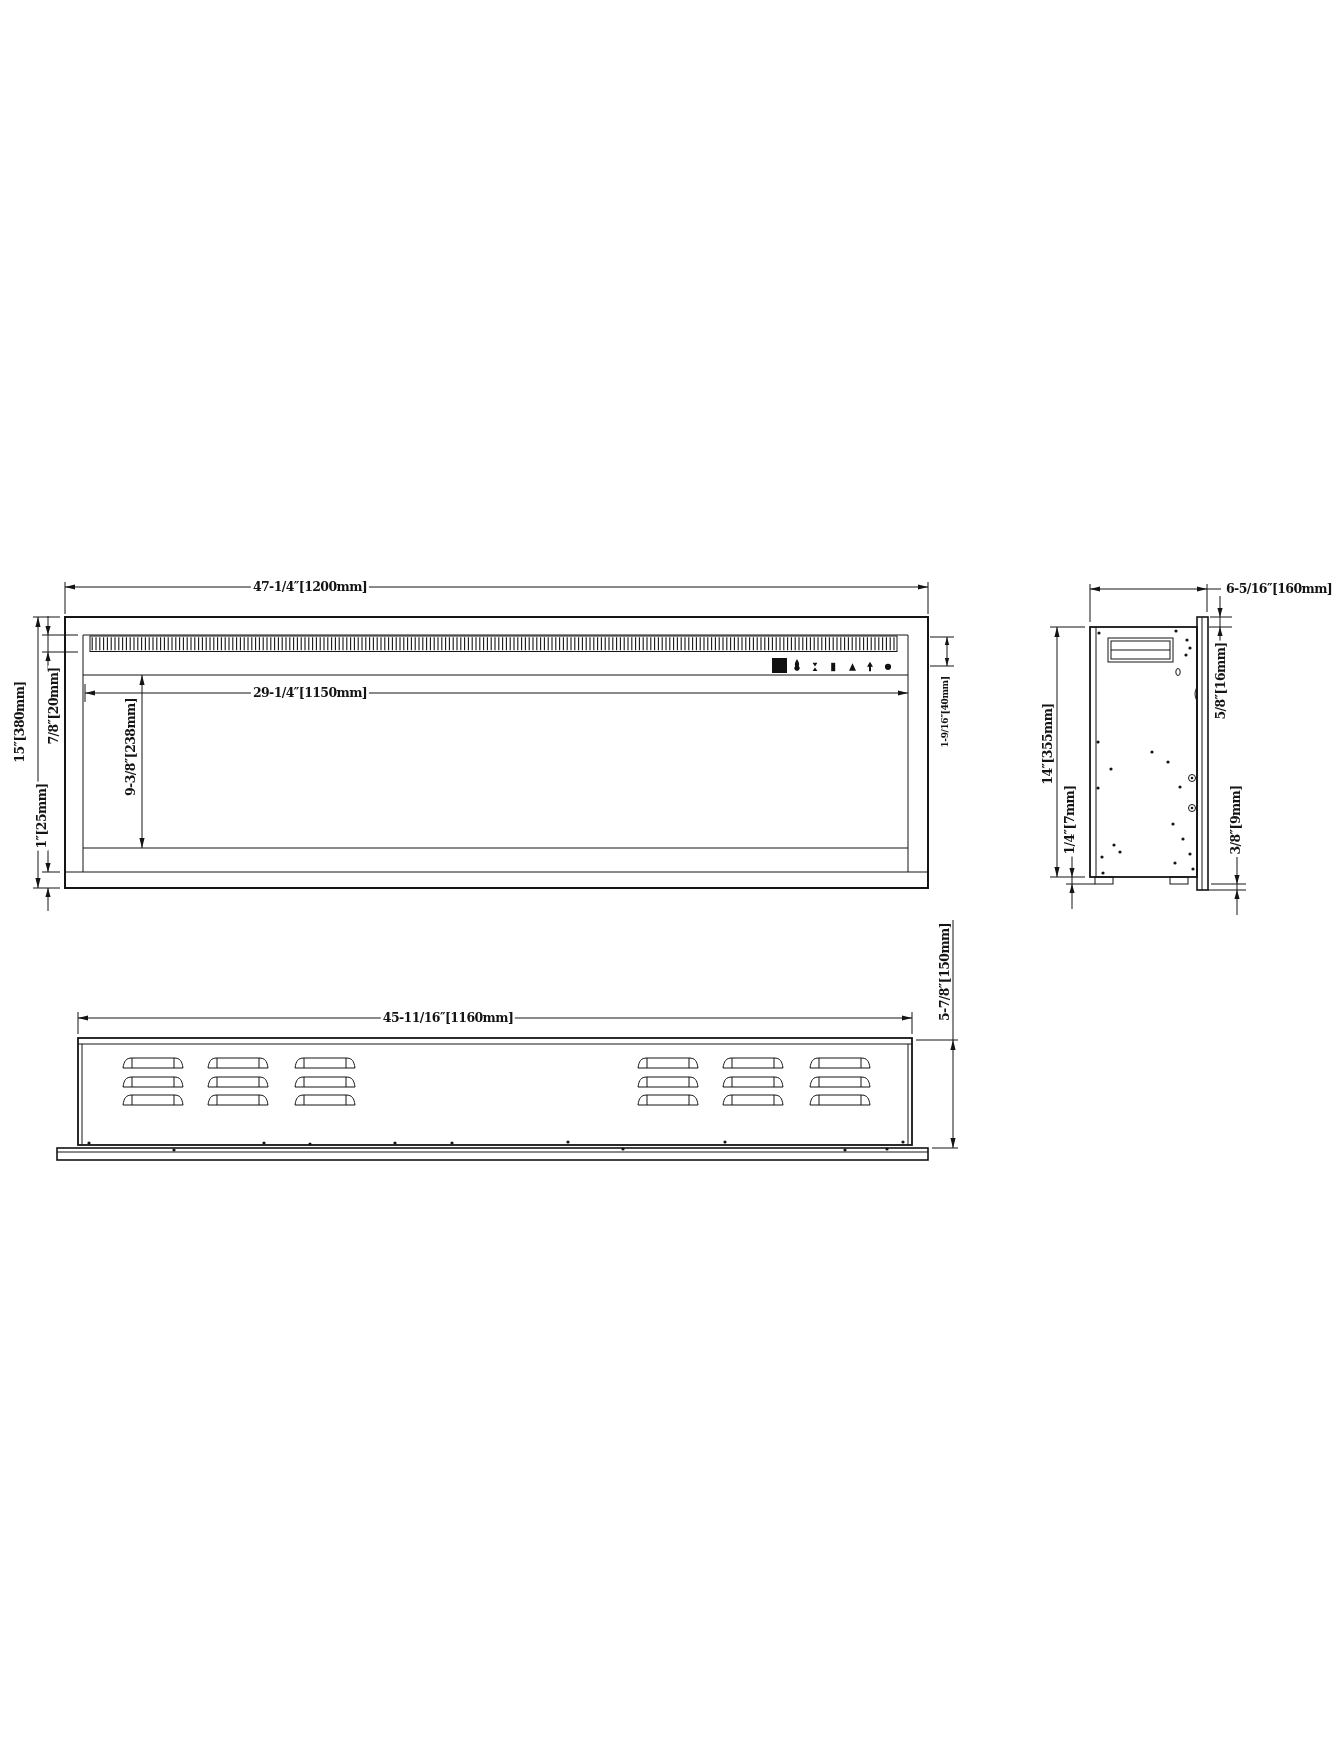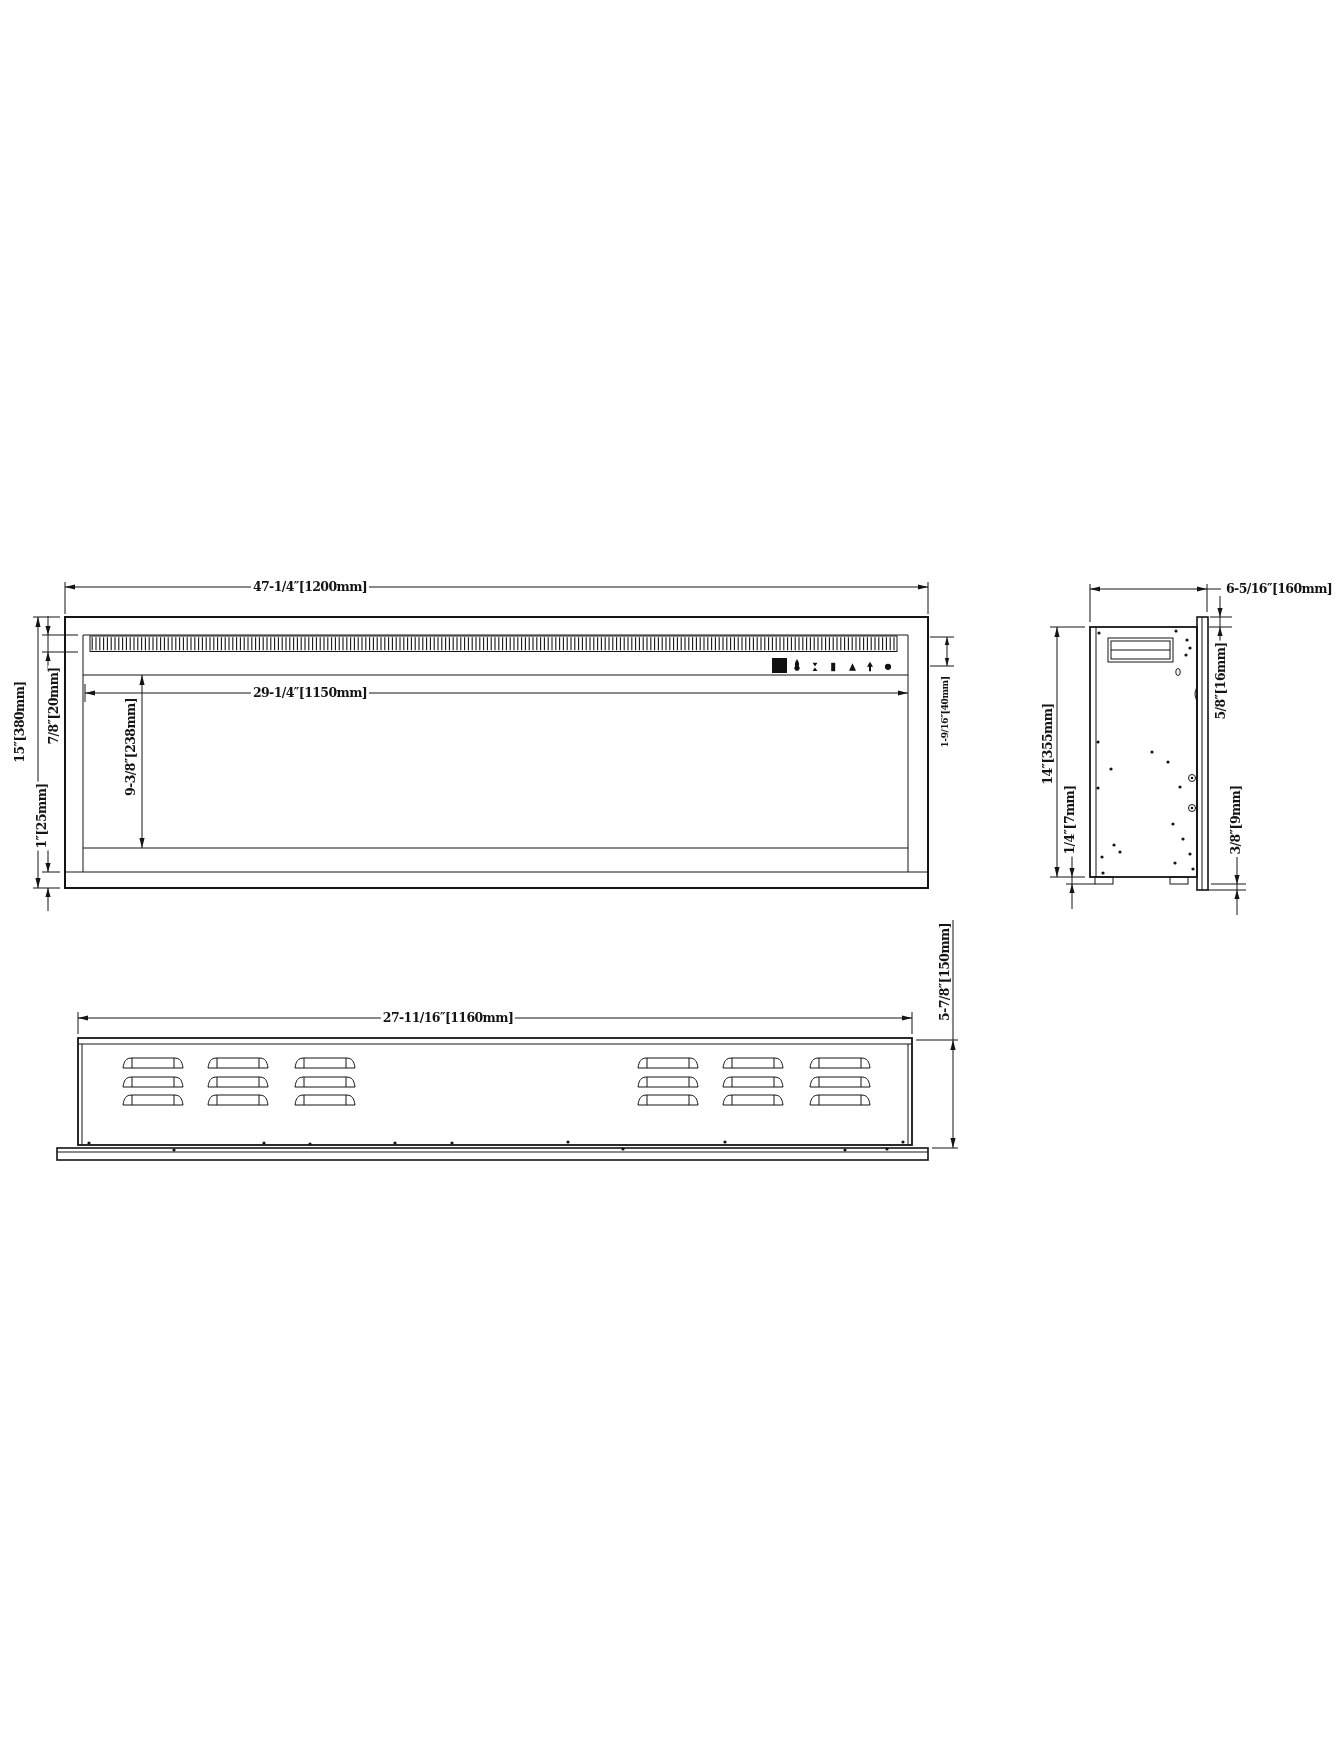--- a/index.html
+++ b/index.html
@@ -488,15 +488,15 @@
   <span class="dim rot" style="left:42px;top:816px">1″[25mm]</span>
   <span class="dim rot" style="left:131px;top:747px">9-3/8″[238mm]</span>
   <span class="dim rot sm" style="left:945px;top:712px">1-9/16″[40mm]</span>
 
   <span class="dim la" style="left:1224px;top:589px">6-5/16″[160mm]</span>
   <span class="dim rot" style="left:1048px;top:744px">14″[355mm]</span>
   <span class="dim rot" style="left:1221px;top:681px">5/8″[16mm]</span>
   <span class="dim rot" style="left:1070px;top:820px">1/4″[7mm]</span>
   <span class="dim rot" style="left:1236px;top:820px">3/8″[9mm]</span>
 
-  <span class="dim" style="left:448px;top:1018px">27-11/16″[1160mm]</span>
+  <span class="dim" style="left:448px;top:1018px">45-11/16″[1160mm]</span>
   <span class="dim rot" style="left:945px;top:972px">5-7/8″[150mm]</span>
 </div>
 
 </body></html>

